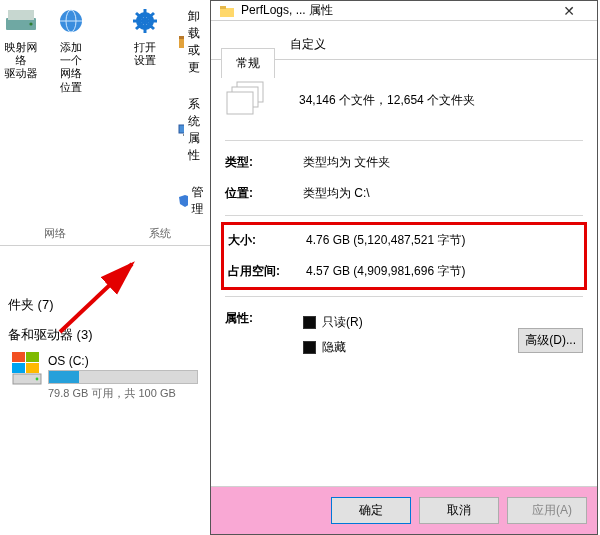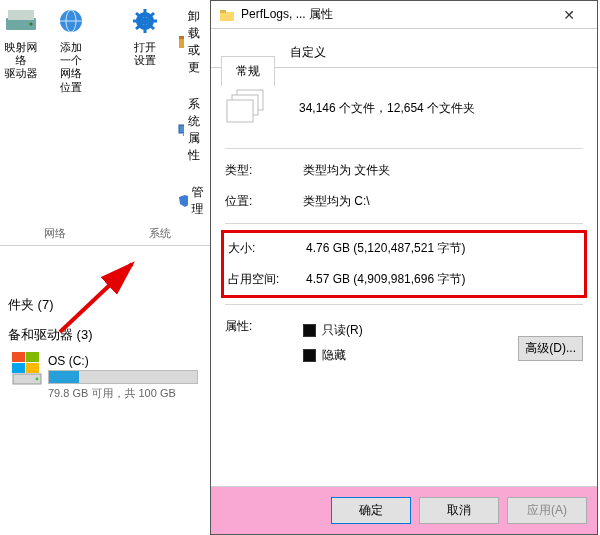--- a/index.html
+++ b/index.html
@@ -18,48 +18,48 @@
 .section { padding: 6px 8px; color: #000000; font-size: 13px; }
 .drive-row { padding: 4px 8px 2px 48px; position: relative; }
 .drive-icon { position: absolute; left: 12px; top: 2px; }
 .drive-name { font-size: 12px; color: #000; }
 .drive-bar { width: 150px; height: 14px; background: #d9d9d9; border: 1px solid #bcbcbc; margin-top: 2px; }
 .drive-bar-fill { height: 100%; background: #26a0da; width: 20%; }
 .drive-text { color: #666; font-size: 11px; margin-top: 2px; }
 
 
 .dialog { position: absolute; left: 210px; top: 0; width: 388px; height: 535px; border: 1px solid #555; background: #fff; display: flex; flex-direction: column; }
-.titlebar { height: 28px; display: flex; align-items: center; padding: 0 8px; border-bottom: 1px solid #d0d0d0; }
+.titlebar { height: 20px; display: flex; align-items: center; padding: 0 8px; border-bottom: 1px solid #d0d0d0; }
 .titlebar-icon { margin-right: 6px; }
 .titlebar-text { flex: 1; font-size: 12px; white-space: nowrap; overflow: hidden; text-overflow: ellipsis; }
 .titlebar-close { width: 40px; text-align: center; font-size: 14px; color: #333; }
 
 .tabs { display: flex; padding: 8px 10px 0; border-bottom: 1px solid #d0d0d0; }
 .tab { padding: 6px 14px; border: 1px solid transparent; border-bottom: none; font-size: 12px; }
 .tab.active { border-color: #d0d0d0; background: #fff; position: relative; top: 19px; }
 
 .body { flex: 1; padding: 14px 14px 0; position: relative; }
 .row { display: flex; padding: 7px 0; }
-.row .k { width: 78px; flex-shrink: 0; }
+.row .k { width: 78px; flex-shrink: 0; font-weight: bold; }
 .row .v { flex: 1; }
 .hr { border-top: 1px solid #d6d6d6; margin: 6px 0; }
 
 .icon-block { display: flex; align-items: center; gap: 30px; padding: 6px 0 14px; }
 .folders-svg { flex-shrink: 0; }
 
 .redbox { border: 3px solid #e30000; padding: 0 4px; margin: 2px -4px; }
 .checkbox-row { display: flex; align-items: center; gap: 6px; padding: 4px 0; }
 .cb { width: 13px; height: 13px; border: 1px solid #333; display: inline-flex; align-items: center; justify-content: center; background: #fff; }
 .cb.filled { background: #0a0a0a; }
 .btn-adv { position: absolute; right: 14px; top: 268px; border: 1px solid #adadad; background: #e1e1e1; padding: 3px 6px; font-size: 12px; }
 
 .buttons { border-top: 1px solid #d0d0d0; padding: 10px; display: flex; justify-content: flex-end; gap: 8px; background: #f9a8d4; }
 .buttons button { min-width: 80px; padding: 4px 14px; border: 1px solid #adadad; background: #e1e1e1; font-size: 12px; }
 .buttons button.default { border-color: #0078d7; }
-.buttons button:disabled { color: #888; }
+.buttons button:disabled { color: #888; text-align: right; }
 
 .arrow { position: absolute; left: 54px; top: 258px; pointer-events: none; }
 </style>
 </head>
 <body>
 
 <div class="explorer">
   <div class="ribbon">
     <div class="ribbon-item">
       <svg width="34" height="26">

